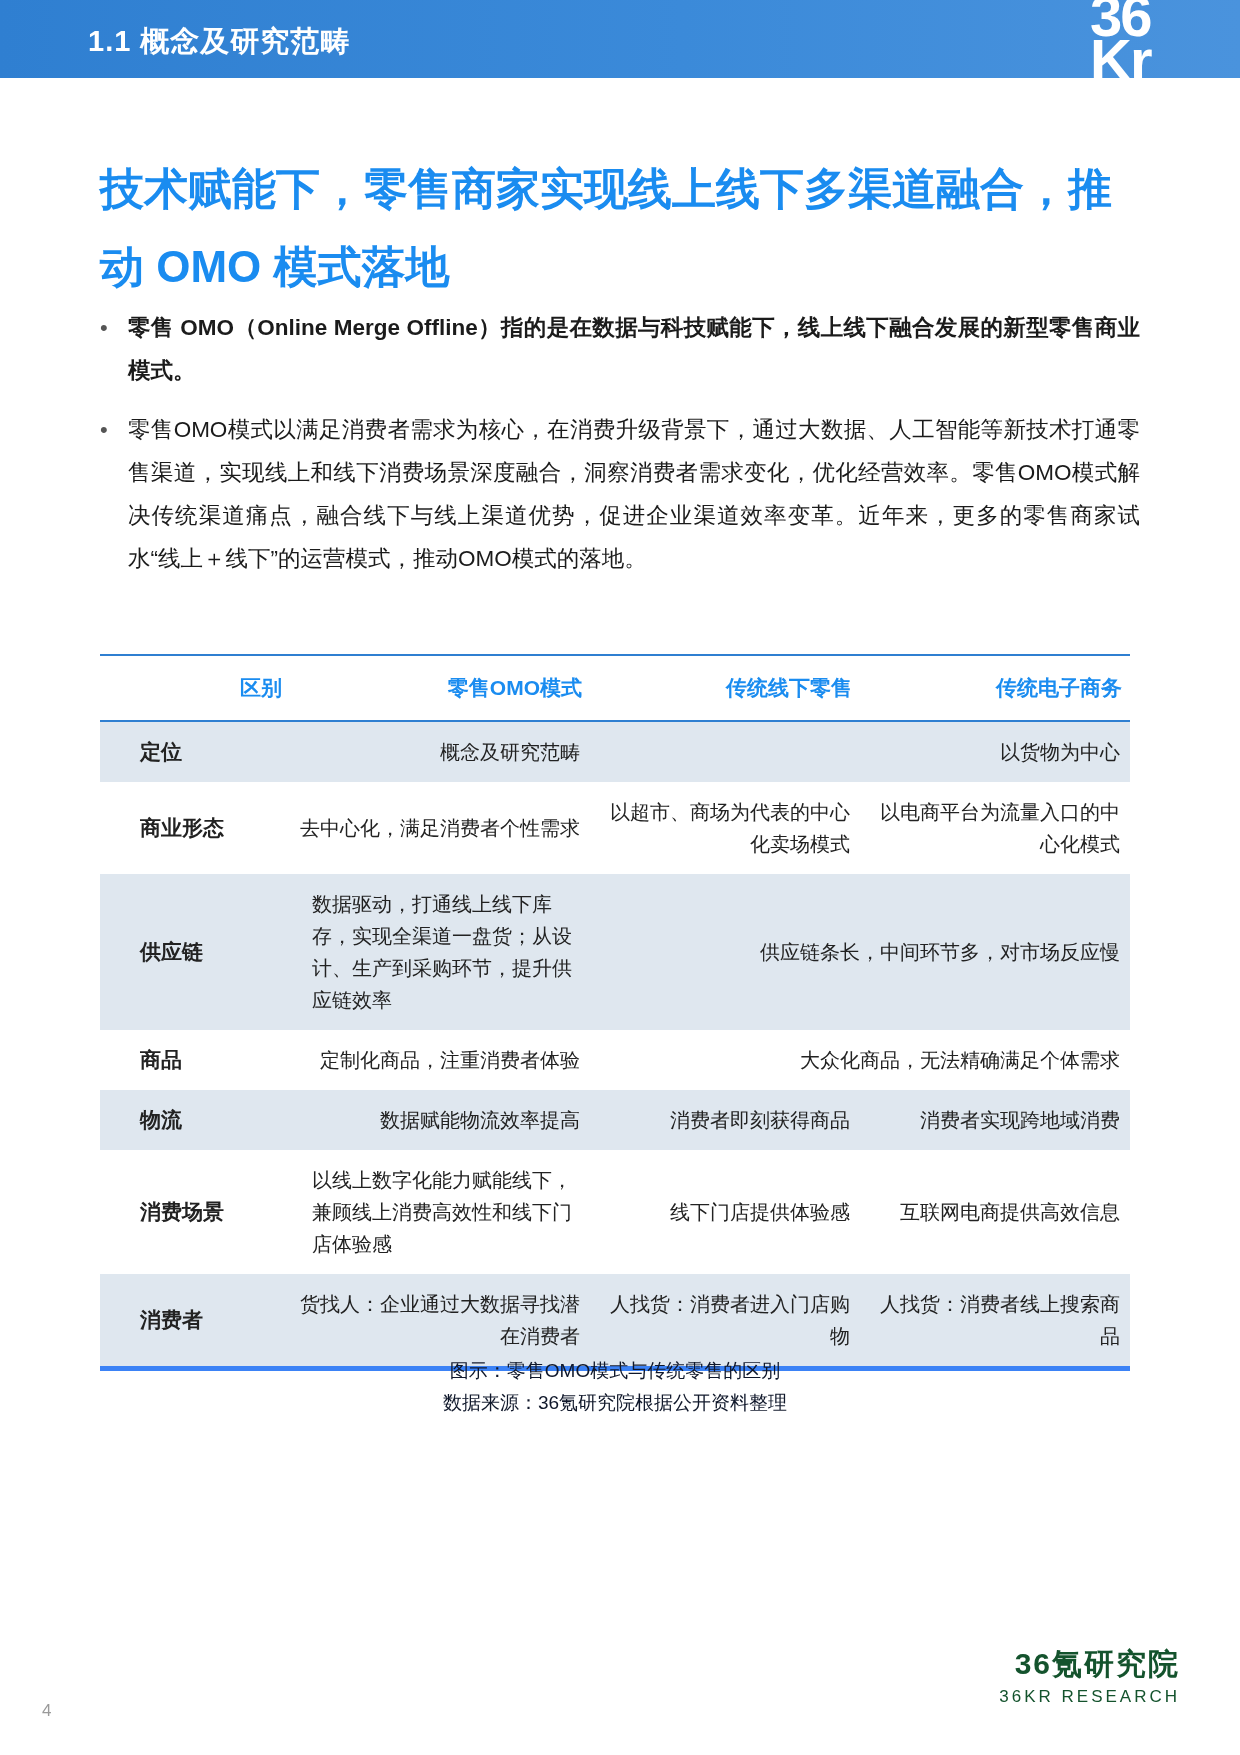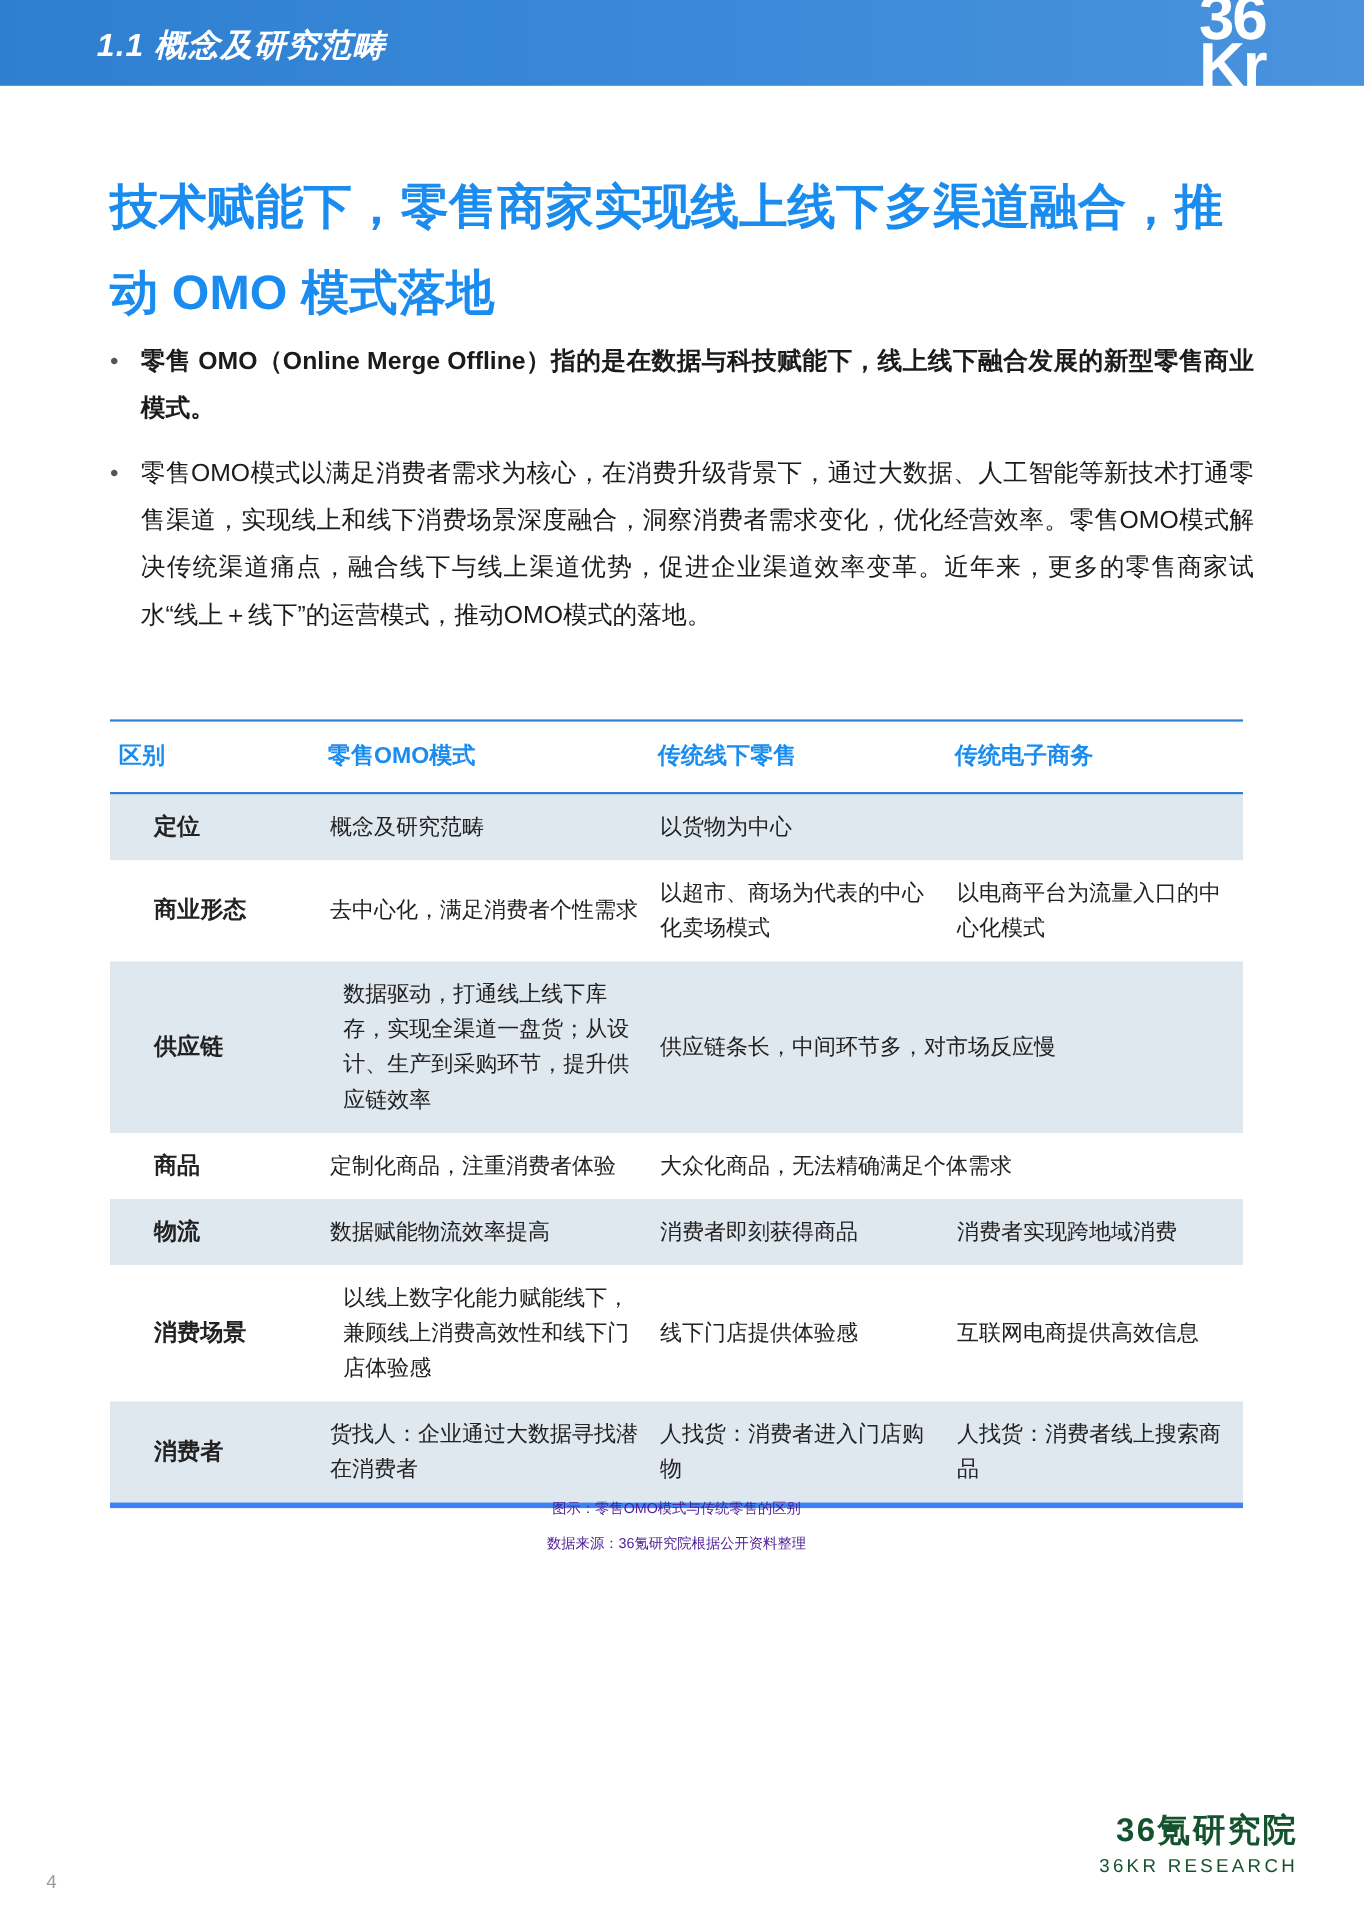--- a/index.html
+++ b/index.html
@@ -25,21 +25,20 @@
     background: linear-gradient(90deg, #2f7fd1 0%, #3b8ad9 55%, #4a93dd 100%);
   }
   .header-title {
     position: absolute;
     left: 88px;
     top: 22px;
     font-size: 29px;
     font-weight: bold;
     color: #ffffff;
     letter-spacing: 1px;
-    font-style: italic;
   }
   .logo {
     position: absolute;
     right: 18px;
     top: -6px;
     width: 136px;
     height: 92px;
     color: #ffffff;
     font-weight: bold;
     font-size: 58px;
@@ -107,21 +106,21 @@
   }
   table.cmp {
     width: 1030px;
     border-collapse: collapse;
     table-layout: fixed;
   }
   table.cmp th, table.cmp td {
     padding: 14px 10px;
     font-size: 20px;
     color: #222;
-    text-align: left;
+    text-align: right;
     vertical-align: middle;
     line-height: 32px;
   }
   table.cmp thead th {
     color: #1a8cf0;
     font-weight: bold;
     font-size: 21px;
     padding: 16px 8px;
   }
   table.cmp thead tr {
@@ -144,23 +143,23 @@
   col.c2 { width: 300px; }
   col.c3 { width: 270px; }
   col.c4 { width: 270px; }
 
   .caption {
     position: absolute;
     left: 100px;
     top: 1277px;
     width: 1030px;
     text-align: center;
-    font-size: 13px;
+    font-size: 19px;
     line-height: 32px;
-    color: #4c1d95;
+    color: #0f172a;
   }
 
   .watermark {
     position: absolute;
     right: 60px;
     bottom: 48px;
     text-align: right;
     color: #14532d;
     pointer-events: none;
   }

